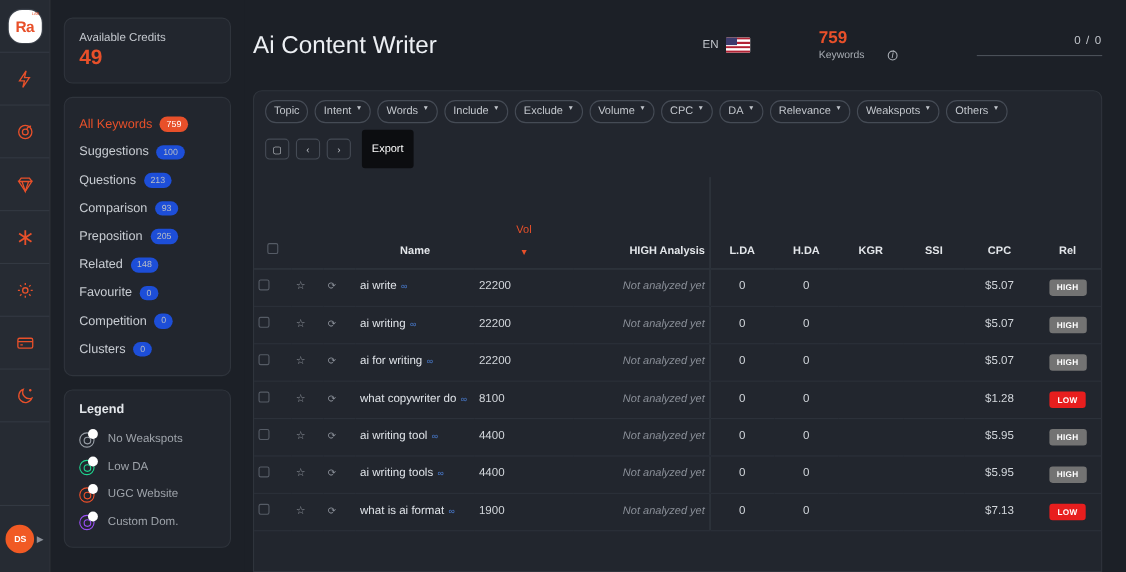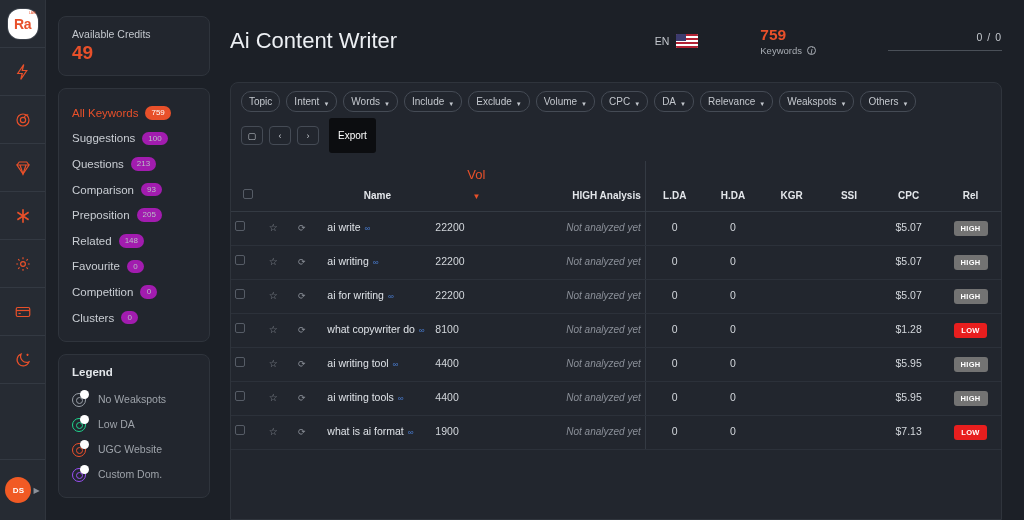--- a/index.html
+++ b/index.html
@@ -65,21 +65,21 @@
   .credits-label { font-size: 10.5px; color: #c3c7cd; }
   .credits-value { font-size: 19px; color: #e8502a; font-weight: bold; margin-top: 2px; }
 
   .nav-list { display: flex; flex-direction: column; gap: 0; }
   .nav-item {
     display: flex; align-items: center; gap: 7px;
     padding: 6px 0; font-size: 11.5px; color: #c9cdd3;
   }
   .nav-item.active { color: #e8502a; }
   .badge {
-    background: #a21caf; color: #b9bec5;
+    background: #1d4ed8; color: #b9bec5;
     border-radius: 9px; font-size: 8px;
     padding: 2px 6px; min-width: 17px; text-align: center;
     line-height: 1.2;
   }
   .badge.hot { background: #e8502a; color: #fff; }
 
   .legend-title { font-size: 11.5px; font-weight: bold; color: #e3e6ea; margin-bottom: 8px; }
   .legend-row { display: flex; align-items: center; gap: 9px; padding: 4px 0; }
   .legend-label { font-size: 10.5px; color: #9ea3aa; }
   .lg-ic { width: 17px; height: 17px; position: relative; flex: 0 0 17px; }
@@ -116,21 +116,21 @@
   }
   .flag .stripes { position: absolute; inset: 0; }
   .flag .stripes div { height: 14.28%; background: #b22234; }
   .flag .stripes div:nth-child(even) { background: #fff; }
   .flag .canton {
     position: absolute; left: 0; top: 0; width: 45%; height: 53%;
     background: #3c3b6e;
   }
   .kw-block { margin-left: 62px; }
   .kw-num { font-size: 15.5px; color: #e8502a; font-weight: bold; }
-  .kw-sub { display: flex; align-items: center; gap: 5px; margin-top: 1px; }
+  .kw-sub { display: flex; align-items: center; gap: 21px; margin-top: 1px; }
   .kw-sub span { font-size: 9.5px; color: #a8adb4; }
   .info-i {
     width: 9px; height: 9px; border-radius: 50%;
     border: 1px solid #a8adb4; color: #a8adb4;
     font-size: 6.5px; display: flex; align-items: center; justify-content: center;
     font-style: italic;
   }
   .prog { width: 114px; margin-left: 72px; text-align: right; }
   .prog-text { font-size: 10.5px; color: #c3c7cd; letter-spacing: 1px; }
   .prog-bar { height: 1px; background: #4a5058; margin-top: 7px; }
@@ -148,21 +148,21 @@
     border-bottom: 1px solid #2f343c;
   }
   .filters {
     padding: 8px 10px 0 10px;
     display: flex; flex-wrap: wrap; gap: 6px;
   }
   .fbtn {
     border: 1px solid #454b55; border-radius: 10px;
     background: transparent; color: #c3c7cd;
     font-size: 10px; padding: 4px 7px;
-    display: flex; align-items: flex-end; gap: 4px;
+    display: flex; align-items: flex-start; gap: 4px;
     font-family: "Liberation Sans", sans-serif;
   }
   .caret { font-size: 6px; color: #c3c7cd; }
   .toolrow {
     padding: 6px 10px 8px 10px;
     display: flex; align-items: center; gap: 6px;
   }
   .sqbtn {
     width: 22px; height: 19px;
     border: 1px solid #454b55; border-radius: 4px;
@@ -178,21 +178,21 @@
 
   
   .tablewrap { flex: 1 1 auto; overflow: hidden; }
   table { width: 100%; border-collapse: collapse; table-layout: fixed; }
   thead th {
     font-size: 10px; font-weight: bold; color: #e3e6ea;
     padding: 6px 4px 10px 4px; vertical-align: bottom;
     border-bottom: 1px solid #343a43;
   }
   thead th.sep { border-left: 1px solid #343a43; }
-  .vol-head { color: #e8502a; font-size: 13px; font-weight: normal; display: block; }
+  .vol-head { color: #e8502a; font-size: 10px; font-weight: normal; display: block; margin-top: 37px; }
   .vol-arrow { color: #e8502a; font-size: 8px; display: block; margin-top: 10px; }
   tbody td {
     font-size: 10.5px; color: #d3d7dc;
     padding: 9px 4px; vertical-align: top;
     border-bottom: 1px solid #2c313a;
   }
   tbody td.sep { border-left: 1px solid #343a43; }
   .chk {
     width: 10px; height: 10px; border: 1px solid #565c66;
     border-radius: 2px; display: inline-block;

